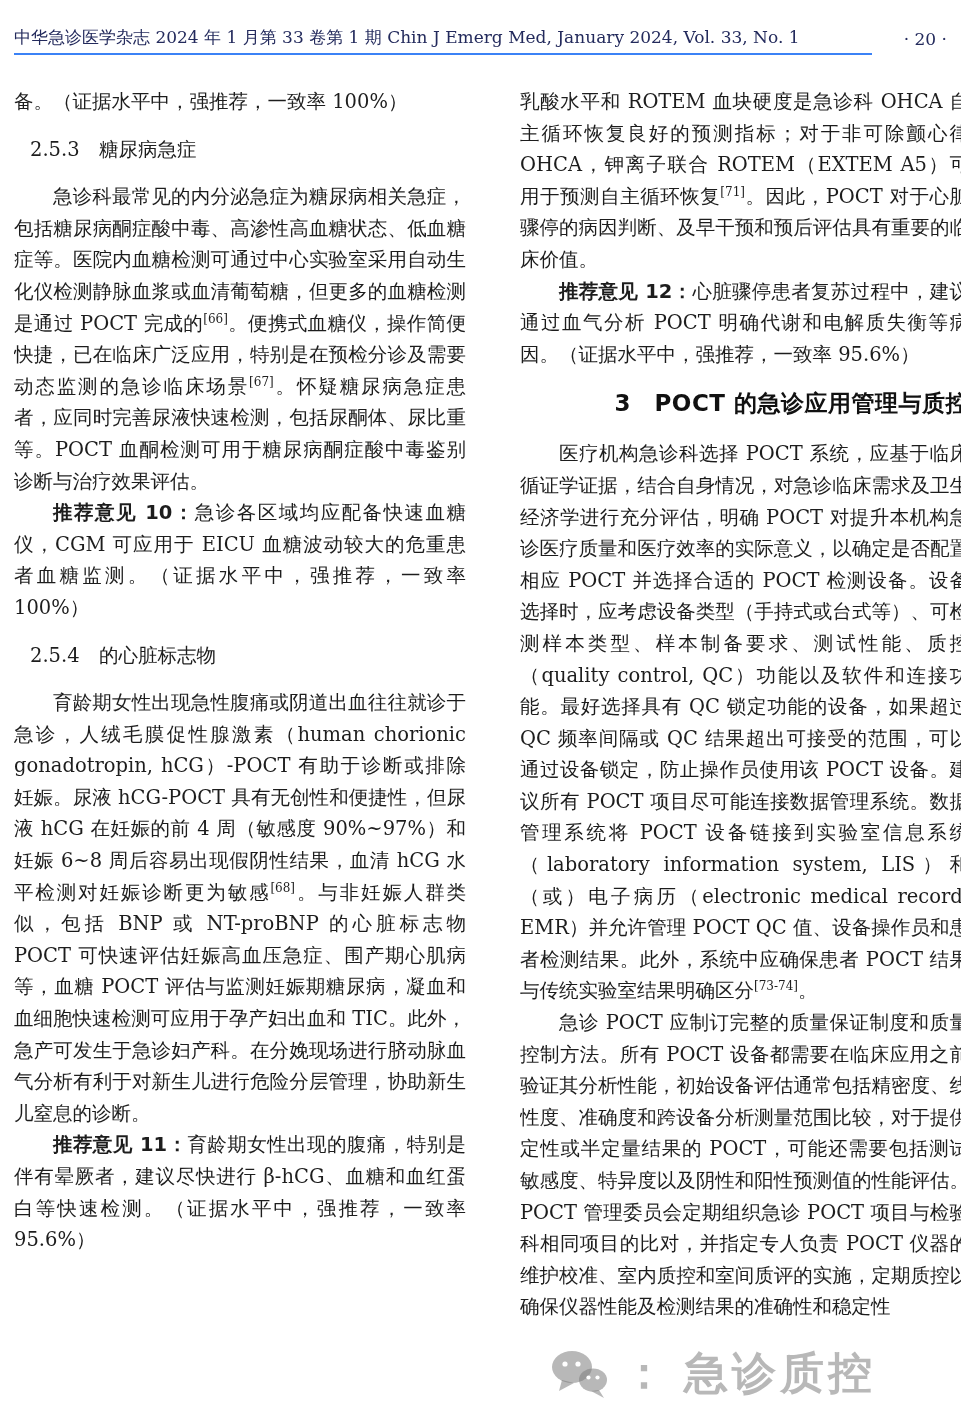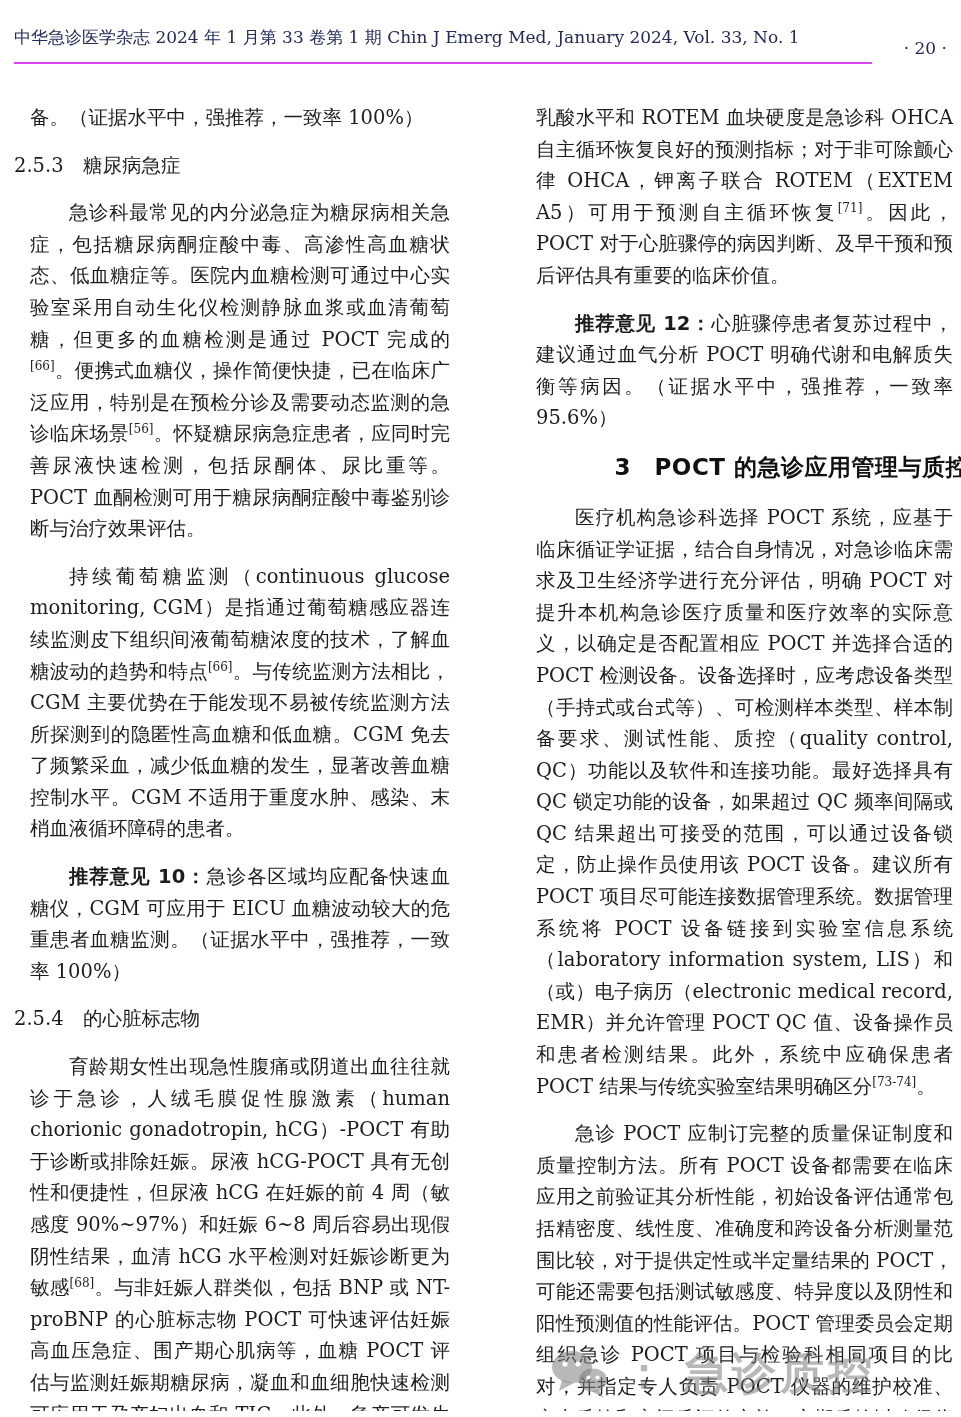--- a/index.html
+++ b/index.html
@@ -12,37 +12,37 @@
     overflow:hidden;
   }
   
   .header-row{
     position:absolute;top:26px;left:14px;right:14px;
     display:flex;justify-content:space-between;align-items:flex-end;
     font-size:17px;line-height:22px;
     color:#232a5c;
   }
   .journal-line{
-    border-bottom:2px solid #d946ef;
-    padding-bottom:14px;
+    border-bottom:2px solid #3b82f6;
+    padding-bottom:5px;
     padding-right:72px;
     white-space:nowrap;
   }
   .page-number{white-space:nowrap;padding-bottom:5px;}
   
   .col{
     position:absolute;top:86px;height:1325px;overflow:hidden;
     font-size:19.5px;line-height:31.6px;
     text-align:justify;
   }
   .col-left{left:14px;width:452px;}
   .col-right{left:520px;width:449px;}
-  .para{margin:16px;}
+  .para{margin:0;}
   .indent{text-indent:2em;}
-  .subheading{margin:0;text-indent:0;text-align:left;}
+  .subheading{margin:16px;text-indent:0;text-align:left;}
   .section{
     font-family:"DejaVu Sans","Liberation Sans",sans-serif;
     font-weight:bold;font-size:23px;line-height:30px;
     margin:18px 0 20px 0;text-indent:0;text-align:right;color:#111;
     letter-spacing:0.5px;
   }
   .rec-lead{font-family:"DejaVu Sans","Liberation Sans",sans-serif;font-weight:bold;}
   sup.ref{font-size:12px;line-height:0;vertical-align:super;}
   
   .watermark{
@@ -62,22 +62,21 @@
 <div class="page">
 
   <div class="header-row">
     <span class="journal-line">中华急诊医学杂志 2024 年 1 月第 33 卷第 1 期 Chin J Emerg Med,  January  2024, Vol. 33, No. 1</span>
     <span class="page-number">· 20 ·</span>
   </div>
 
   <div class="col col-left">
       <div class="para"><span class="">备。（证据水平中，强推荐，一致率 100%）</span></div>
       <div class="subheading"><span class="">2.5.3　糖尿病急症</span></div>
-      <div class="para indent"><span class="">急诊科最常见的内分泌急症为糖尿病相关急症，包括糖尿病酮症酸中毒、高渗性高血糖状态、低血糖症等。医院内血糖检测可通过中心实验室采用自动生化仪检测静脉血浆或血清葡萄糖，但更多的血糖检测是通过 POCT 完成的</span><sup class="ref">[66]</sup><span class="">。便携式血糖仪，操作简便快捷，已在临床广泛应用，特别是在预检分诊及需要动态监测的急诊临床场景</span><sup class="ref">[56]</sup><span class="">。怀疑糖尿病急症患者，应同时完善尿液快速检测，包括尿酮体、尿比重等。POCT 血酮检测可用于糖尿病酮症酸中毒鉴别诊断与治疗效果评估。</span></div>
-      <div class="para indent"><span class="">持续葡萄糖监测（continuous glucose monitoring, CGM）是指通过葡萄糖感应器连续监测皮下组织间液葡萄糖浓度的技术，了解血糖波动的趋势和特点</span><sup class="ref">[66]</sup><span class="">。与传统监测方法相比，CGM 主要优势在于能发现不易被传统监测方法所探测到的隐匿性高血糖和低血糖。CGM 免去了频繁采血，减少低血糖的发生，显著改善血糖控制水平。CGM 不适用于重度水肿、感染、末梢血液循环障碍的患者。</span></div>
+      <div class="para indent"><span class="">急诊科最常见的内分泌急症为糖尿病相关急症，包括糖尿病酮症酸中毒、高渗性高血糖状态、低血糖症等。医院内血糖检测可通过中心实验室采用自动生化仪检测静脉血浆或血清葡萄糖，但更多的血糖检测是通过 POCT 完成的</span><sup class="ref">[66]</sup><span class="">。便携式血糖仪，操作简便快捷，已在临床广泛应用，特别是在预检分诊及需要动态监测的急诊临床场景</span><sup class="ref">[67]</sup><span class="">。怀疑糖尿病急症患者，应同时完善尿液快速检测，包括尿酮体、尿比重等。POCT 血酮检测可用于糖尿病酮症酸中毒鉴别诊断与治疗效果评估。</span></div>
       <div class="para indent"><span class="rec-lead">推荐意见 10：</span><span class="">急诊各区域均应配备快速血糖仪，CGM 可应用于 EICU 血糖波动较大的危重患者血糖监测。（证据水平中，强推荐，一致率 100%）</span></div>
       <div class="subheading"><span class="">2.5.4　的心脏标志物</span></div>
       <div class="para indent"><span class="">育龄期女性出现急性腹痛或阴道出血往往就诊于急诊，人绒毛膜促性腺激素（human chorionic gonadotropin, hCG）-POCT 有助于诊断或排除妊娠。尿液 hCG-POCT 具有无创性和便捷性，但尿液 hCG 在妊娠的前 4 周（敏感度 90%~97%）和妊娠 6~8 周后容易出现假阴性结果，血清 hCG 水平检测对妊娠诊断更为敏感</span><sup class="ref">[68]</sup><span class="">。与非妊娠人群类似，包括 BNP 或 NT-proBNP 的心脏标志物 POCT 可快速评估妊娠高血压急症、围产期心肌病等，血糖 POCT 评估与监测妊娠期糖尿病，凝血和血细胞快速检测可应用于孕产妇出血和 TIC。此外，急产可发生于急诊妇产科。在分娩现场进行脐动脉血气分析有利于对新生儿进行危险分层管理，协助新生儿窒息的诊断。</span></div>
       <div class="para indent"><span class="rec-lead">推荐意见 11：</span><span class="">育龄期女性出现的腹痛，特别是伴有晕厥者，建议尽快进行 β-hCG、血糖和血红蛋白等快速检测。（证据水平中，强推荐，一致率 95.6%）</span></div>
     </div>
   <div class="col col-right">
       <div class="para"><span class="">乳酸水平和 ROTEM 血块硬度是急诊科 OHCA 自主循环恢复良好的预测指标；对于非可除颤心律 OHCA，钾离子联合 ROTEM（EXTEM A5）可用于预测自主循环恢复</span><sup class="ref">[71]</sup><span class="">。因此，POCT 对于心脏骤停的病因判断、及早干预和预后评估具有重要的临床价值。</span></div>
       <div class="para indent"><span class="rec-lead">推荐意见 12：</span><span class="">心脏骤停患者复苏过程中，建议通过血气分析 POCT 明确代谢和电解质失衡等病因。（证据水平中，强推荐，一致率 95.6%）</span></div>
       <div class="section"><span class="">3　POCT 的急诊应用管理与质控</span></div>
       <div class="para indent"><span class="">医疗机构急诊科选择 POCT 系统，应基于临床循证学证据，结合自身情况，对急诊临床需求及卫生经济学进行充分评估，明确 POCT 对提升本机构急诊医疗质量和医疗效率的实际意义，以确定是否配置相应 POCT 并选择合适的 POCT 检测设备。设备选择时，应考虑设备类型（手持式或台式等）、可检测样本类型、样本制备要求、测试性能、质控（quality control, QC）功能以及软件和连接功能。最好选择具有 QC 锁定功能的设备，如果超过 QC 频率间隔或 QC 结果超出可接受的范围，可以通过设备锁定，防止操作员使用该 POCT 设备。建议所有 POCT 项目尽可能连接数据管理系统。数据管理系统将 POCT 设备链接到实验室信息系统（laboratory information system, LIS）和（或）电子病历（electronic medical record, EMR）并允许管理 POCT QC 值、设备操作员和患者检测结果。此外，系统中应确保患者 POCT 结果与传统实验室结果明确区分</span><sup class="ref">[73-74]</sup><span class="">。</span></div>

